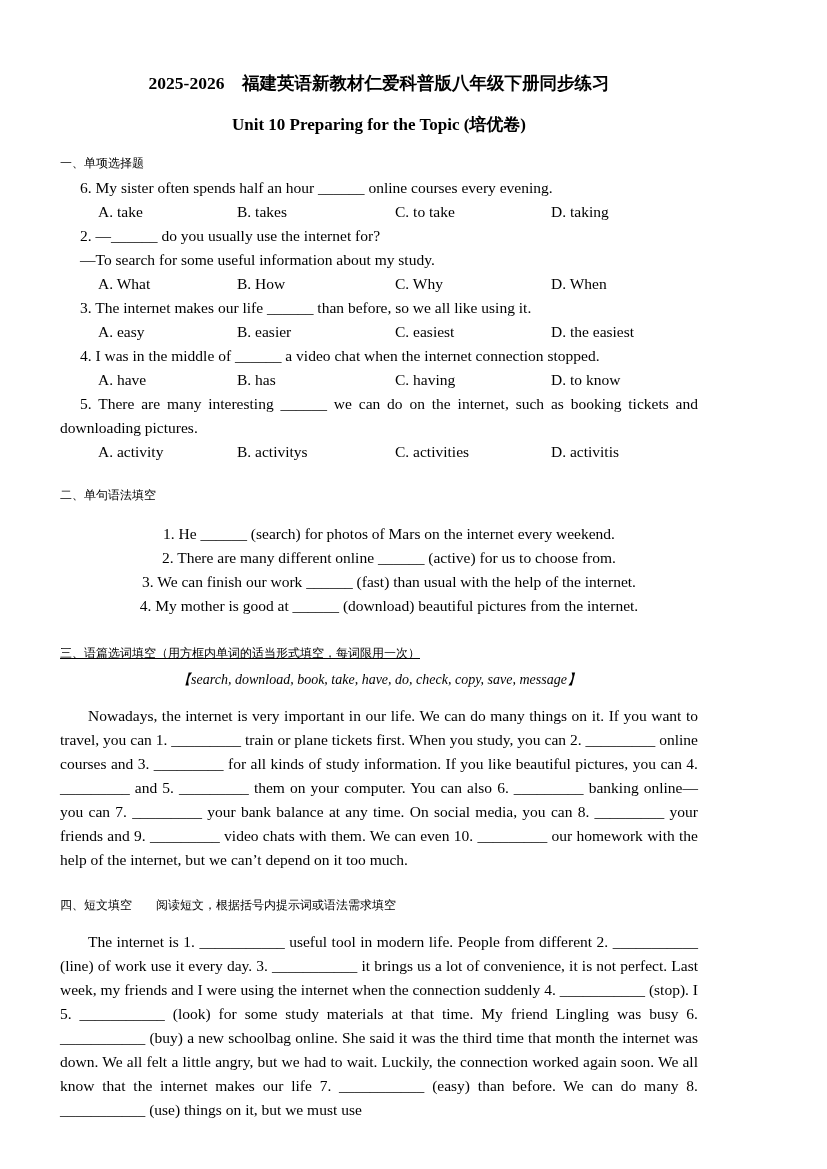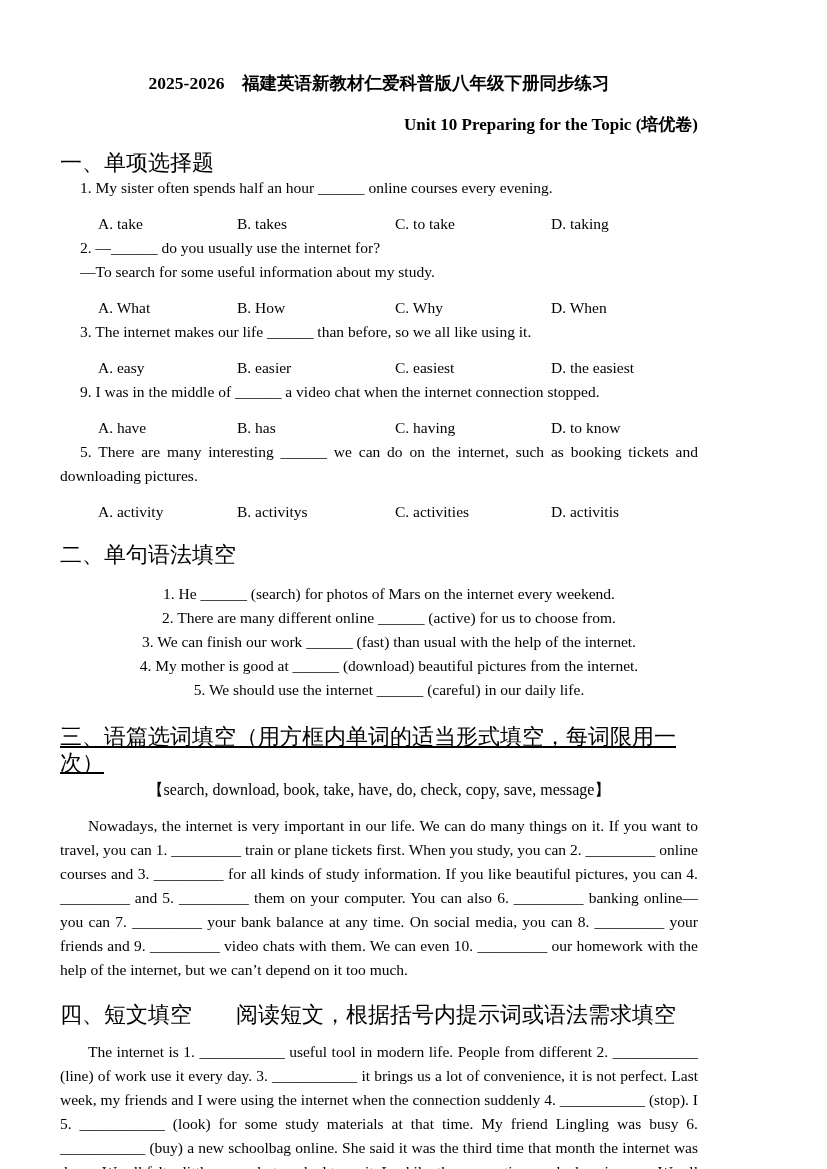--- a/index.html
+++ b/index.html
@@ -21,85 +21,85 @@
     padding: 70px 56px 0 60px;
   }
   .doc-title {
     text-align: center;
     font-weight: bold;
     font-size: 17.5px;
     line-height: 26px;
     margin: 0 0 16px 0;
   }
   .doc-subtitle {
-    text-align: right;
+    text-align: center;
     font-weight: bold;
     font-size: 17px;
     line-height: 26px;
     margin: 16px 0 12px 0;
   }
   .section-heading {
-    font-size: 22px;
+    font-size: 12px;
     line-height: 26px;
     margin: 0;
   }
   .sec1-heading { margin-top: 0; }
   .sec2-heading { margin-top: 18px; }
   .sec3-heading { margin-top: 22px; text-decoration: underline; }
   .sec4-heading { margin-top: 20px; }
   .q-line {
     font-size: 15.5px;
     line-height: 24px;
     text-indent: 20px;
     text-align: justify;
   }
   .options-row {
     font-size: 15.5px;
     line-height: 24px;
     padding-left: 38px;
     white-space: nowrap;
-    margin-top: 12px;
   }
   .opt { display: inline-block; }
   .opt-a { width: 139px; }
   .opt-b { width: 158px; }
   .opt-c { width: 156px; }
   .opt-d { width: auto; }
   .gf-item {
     font-size: 15.5px;
     line-height: 24px;
     text-indent: 20px;
   }
   .sec2-items { margin-top: 14px; text-align: center; }
   .word-bank {
-    font-size: 16px;
+    font-size: 14px;
     line-height: 24px;
     text-align: center;
     margin-top: 2px;
+    font-style: italic;
   }
   .passage {
     font-size: 15.5px;
     line-height: 24px;
     text-align: justify;
     text-indent: 28px;
     margin-top: 12px;
   }
 </style>
 </head>
 <body>
 
 <div class="sheet">
 
   <div class="doc-title">2025-2026　福建英语新教材仁爱科普版八年级下册同步练习</div>
   <div class="doc-subtitle">Unit 10 Preparing for the Topic (培优卷)</div>
 
   <div class="section-heading sec1-heading">一、单项选择题</div>
 
   <div>
-    <div class="q-line">1. My sister often spends half an hour ______ online courses every evening.</div>
+    <div class="q-line">6. My sister often spends half an hour ______ online courses every evening.</div>
     <div class="options-row">
       <span class="opt opt-a">A. take</span><span class="opt opt-b">B. takes</span><span class="opt opt-c">C. to take</span><span class="opt opt-d">D. taking</span>
     </div>
   </div>
 
   <div>
     <div class="q-line">2. —______ do you usually use the internet for?</div>
     <div class="q-line">—To search for some useful information about my study.</div>
     <div class="options-row">
       <span class="opt opt-a">A. What</span><span class="opt opt-b">B. How</span><span class="opt opt-c">C. Why</span><span class="opt opt-d">D. When</span>
@@ -107,40 +107,39 @@
   </div>
 
   <div>
     <div class="q-line">3. The internet makes our life ______ than before, so we all like using it.</div>
     <div class="options-row">
       <span class="opt opt-a">A. easy</span><span class="opt opt-b">B. easier</span><span class="opt opt-c">C. easiest</span><span class="opt opt-d">D. the easiest</span>
     </div>
   </div>
 
   <div>
-    <div class="q-line">9. I was in the middle of ______ a video chat when the internet connection stopped.</div>
+    <div class="q-line">4. I was in the middle of ______ a video chat when the internet connection stopped.</div>
     <div class="options-row">
       <span class="opt opt-a">A. have</span><span class="opt opt-b">B. has</span><span class="opt opt-c">C. having</span><span class="opt opt-d">D. to know</span>
     </div>
   </div>
 
   <div>
     <div class="q-line">5. There are many interesting ______ we can do on the internet, such as booking tickets and downloading pictures.</div>
     <div class="options-row">
       <span class="opt opt-a">A. activity</span><span class="opt opt-b">B. activitys</span><span class="opt opt-c">C. activities</span><span class="opt opt-d">D. activitis</span>
     </div>
   </div>
 
   <div class="section-heading sec2-heading">二、单句语法填空</div>
   <div class="sec2-items">
     <div class="gf-item">1. He ______ (search) for photos of Mars on the internet every weekend.</div>
     <div class="gf-item">2. There are many different online ______ (active) for us to choose from.</div>
     <div class="gf-item">3. We can finish our work ______ (fast) than usual with the help of the internet.</div>
     <div class="gf-item">4. My mother is good at ______ (download) beautiful pictures from the internet.</div>
-    <div class="gf-item">5. We should use the internet ______ (careful) in our daily life.</div>
   </div>
 
   <div class="section-heading sec3-heading">三、语篇选词填空（用方框内单词的适当形式填空，每词限用一次）</div>
   <div class="word-bank">【search, download, book, take, have, do, check, copy, save, message】</div>
   <div class="passage">Nowadays, the internet is very important in our life. We can do many things on it. If you want to travel, you can 1. _________ train or plane tickets first. When you study, you can 2. _________ online courses and 3. _________ for all kinds of study information. If you like beautiful pictures, you can 4. _________ and 5. _________ them on your computer. You can also 6. _________ banking online—you can 7. _________ your bank balance at any time. On social media, you can 8. _________ your friends and 9. _________ video chats with them. We can even 10. _________ our homework with the help of the internet, but we can’t depend on it too much.</div>
 
   <div class="section-heading sec4-heading">四、短文填空　　阅读短文，根据括号内提示词或语法需求填空</div>
   <div class="passage">The internet is 1. ___________ useful tool in modern life. People from different 2. ___________ (line) of work use it every day. 3. ___________ it brings us a lot of convenience, it is not perfect. Last week, my friends and I were using the internet when the connection suddenly 4. ___________ (stop). I 5. ___________ (look) for some study materials at that time. My friend Lingling was busy 6. ___________ (buy) a new schoolbag online. She said it was the third time that month the internet was down. We all felt a little angry, but we had to wait. Luckily, the connection worked again soon. We all know that the internet makes our life 7. ___________ (easy) than before. We can do many 8. ___________ (use) things on it, but we must use</div>
 
 </div>

